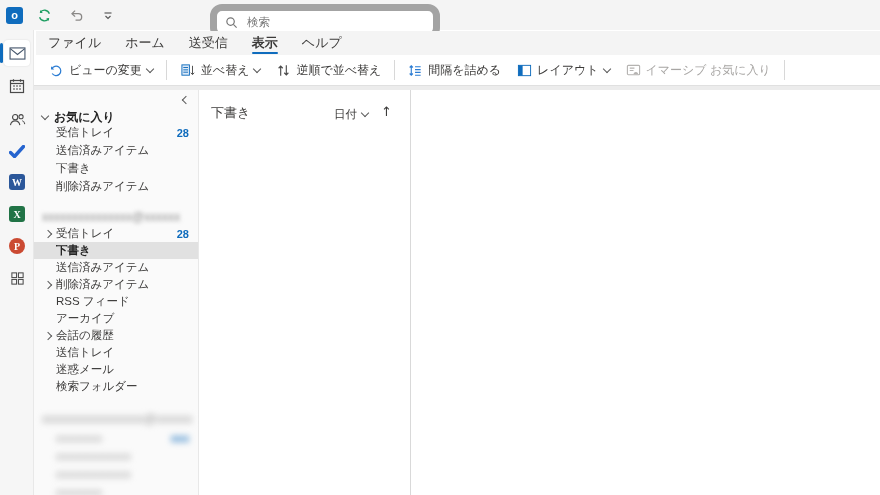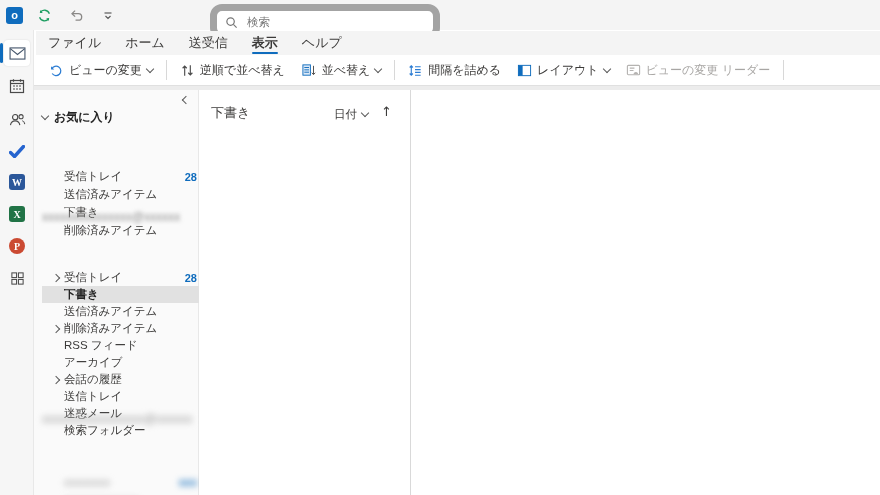--- a/index.html
+++ b/index.html
@@ -42,21 +42,21 @@
   .rail{left:0;top:30px;width:33px;height:465px;background:#f6f6f6;border-right:1px solid #e8e8e8;}
   .rail-item{position:absolute;left:4px;width:26px;height:26px;display:flex;align-items:center;justify-content:center;border-radius:4px;}
   .rail-item.sel{background:#ffffff;box-shadow:0 0 2px rgba(0,0,0,.12);}
   .rail-sel-bar{position:absolute;left:0;width:3px;height:20px;background:#0f6cbd;border-radius:2px;}
   .office-sq{width:16px;height:16px;border-radius:3px;color:#fff;font-size:10px;font-weight:bold;
     display:flex;align-items:center;justify-content:center;font-family:"Liberation Serif",serif;}
   
   .fpane{left:34px;top:90px;width:164px;height:405px;background:#fafafa;border-right:1px solid #e8e8e8;}
   .collapse{position:absolute;right:5px;top:3px;width:14px;height:14px;display:flex;align-items:center;justify-content:center;}
   .fheader{position:absolute;left:8px;height:17px;display:flex;align-items:center;gap:6px;font-size:12px;color:#242424;font-weight:600;}
-  .fitem{position:absolute;left:8px;width:164px;height:17px;display:flex;align-items:center;font-size:11.5px;color:#3b3a39;margin-top:44px;}
+  .fitem{position:absolute;left:0;width:164px;height:17px;display:flex;align-items:center;font-size:11.5px;color:#3b3a39;}
   .fitem .exp{width:11px;margin-left:11px;display:flex;align-items:center;}
   .fitem .noexp{width:11px;margin-left:11px;}
   .fitem .flabel{flex:1;overflow:hidden;white-space:nowrap;}
   .fitem .fcount{margin-right:9px;font-size:11px;font-weight:600;color:#0f6cbd;}
   .fitem.sel{background:#e1e1e1;}
   .fitem.sel .flabel{font-weight:700;color:#242424;}
   .blur1{filter:blur(2.2px);color:#8f8f8f;}
   .blur2{filter:blur(3px);color:#9a9a9a;}
   .blurcount{filter:blur(3px);color:#7da7d9;}
   
@@ -118,36 +118,36 @@
   <span class="rbtn">
     <svg width="15" height="15" viewBox="0 0 16 16">
       <path d="M3.4 11.2A5 5 0 1 0 3 6.4" fill="none" stroke="#2b7cd3" stroke-width="1.3"></path>
       <path d="M2.2 3.4v3.4h3.4z" fill="#2b7cd3"></path>
     </svg>
     <span>ビューの変更</span>
     <span class="cv down"></span>
   </span>
   <span class="rsep"></span>
   <span class="rbtn">
-    <svg width="15" height="15" viewBox="0 0 16 16">
-      <path d="M5 13.5V3.5M2.8 5.6 5 3.3l2.2 2.3" fill="none" stroke="#4a4a4a" stroke-width="1.2"></path>
-      <path d="M11 2.5v10M8.8 10.4l2.2 2.3 2.2-2.3" fill="none" stroke="#4a4a4a" stroke-width="1.2"></path>
-    </svg>
-    <span>逆順で並べ替え</span>
-  </span>
-  <span class="rbtn">
     <svg width="16" height="15" viewBox="0 0 16 16">
       <rect x="1.5" y="2" width="8" height="11" fill="#dce9f7" stroke="#0f6cbd"></rect>
       <path d="M3 4.8h5M3 7.3h5M3 9.8h5" stroke="#0f6cbd"></path>
       <path d="M12.8 3v9" stroke="#4a4a4a" fill="none"></path>
       <path d="M11 10.4l1.8 2 1.8-2" fill="none" stroke="#4a4a4a"></path>
     </svg>
     <span>並べ替え</span>
     <span class="cv down"></span>
   </span>
+  <span class="rbtn">
+    <svg width="15" height="15" viewBox="0 0 16 16">
+      <path d="M5 13.5V3.5M2.8 5.6 5 3.3l2.2 2.3" fill="none" stroke="#4a4a4a" stroke-width="1.2"></path>
+      <path d="M11 2.5v10M8.8 10.4l2.2 2.3 2.2-2.3" fill="none" stroke="#4a4a4a" stroke-width="1.2"></path>
+    </svg>
+    <span>逆順で並べ替え</span>
+  </span>
   <span class="rsep"></span>
   <span class="rbtn">
     <svg width="15" height="15" viewBox="0 0 16 16">
       <path d="M3.5 3v10M1.8 4.8 3.5 3l1.7 1.8M1.8 11.2 3.5 13l1.7-1.8" fill="none" stroke="#2b7cd3" stroke-width="1.2"></path>
       <path d="M7.5 4h6M7.5 7h6M7.5 10h6M7.5 13h6" stroke="#2b7cd3" stroke-width="1.2"></path>
     </svg>
     <span>間隔を詰める</span>
   </span>
   <span class="rbtn">
     <svg width="15" height="15" viewBox="0 0 16 16">
@@ -156,21 +156,21 @@
     </svg>
     <span>レイアウト</span>
     <span class="cv down"></span>
   </span>
   <span class="rbtn disabled">
     <svg width="15" height="15" viewBox="0 0 16 16">
       <rect x="1.5" y="2.5" width="13" height="10" rx="1" fill="none" stroke="#b5b3b1" stroke-width="1.2"></rect>
       <path d="M4 5.5h5M4 8h4" stroke="#b5b3b1" stroke-width="1.2"></path>
       <path d="M10.5 9.5c1.5 0 2.5 1 2.5 2.5h-5c0-1.5 1-2.5 2.5-2.5z" fill="#b5b3b1"></path>
     </svg>
-    <span>ビューの変更 リーダー</span>
+    <span>イマーシブ お気に入り</span>
   </span>
   <span class="rsep"></span>
 
 </div>
 <div class="abs band"></div>
 
 <div class="abs rail">
   <span class="rail-sel-bar" style="top:13px;"></span>
   <span class="rail-item sel" style="top:10px;">
     <svg width="17" height="13" viewBox="0 0 18 14">

